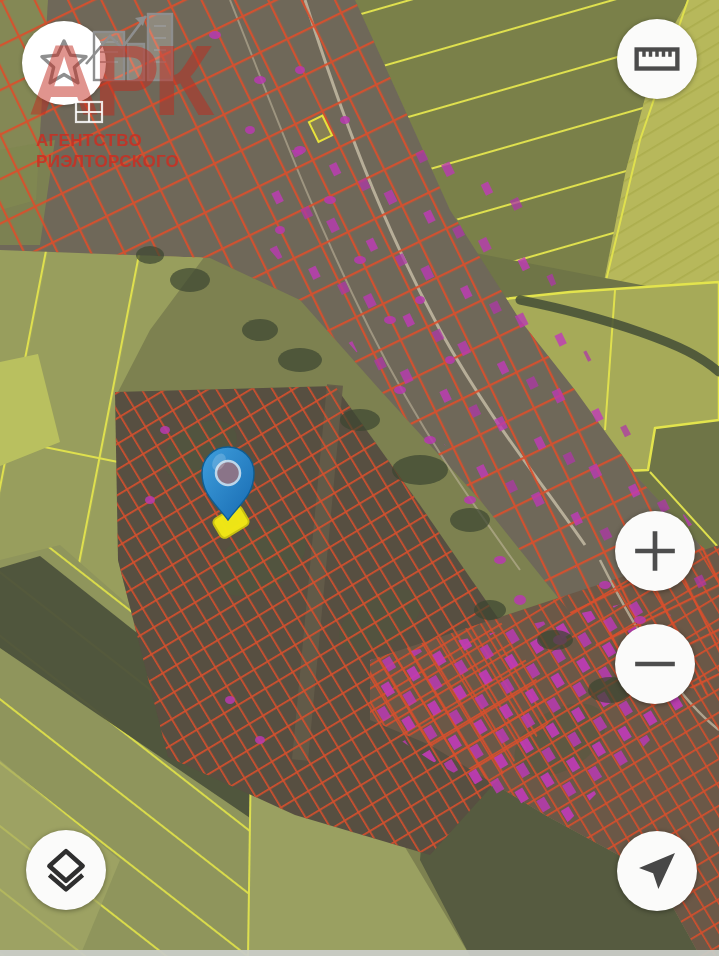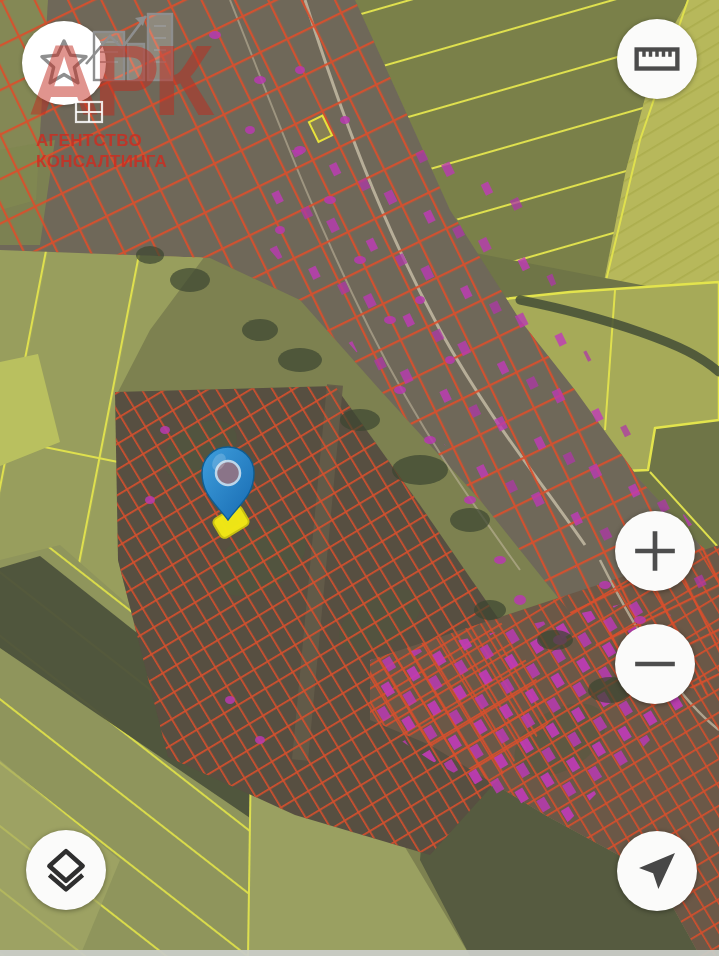--- a/index.html
+++ b/index.html
@@ -237,21 +237,21 @@
     </svg>
     <div class="wm-letters">АРК</div>
     <svg class="wm-win" width="30" height="24" viewBox="0 0 30 24">
       <g fill="none" stroke="rgba(255,255,255,.85)" stroke-width="2.2">
         <rect x="2" y="2" width="26" height="20"></rect>
         <path d="M15 2 V22 M2 12 H28"></path>
       </g>
     </svg>
     <div class="wm-text">
       <div>АГЕНТСТВО</div>
-      <div>КОНСАЛТИНГА</div>
+      <div>РИЭЛТОРСКОГО</div>
     </div>
   </div>
 
   <button class="fab" style="left:617px;top:19px;">
     <svg width="52" height="52" viewBox="0 0 24 24">
       <rect x="2.6" y="7.6" width="18.8" height="8.8" fill="none" stroke="#4b4b4b" stroke-width="2"></rect>
       <path d="M6 7.6 v3.4 M9 7.6 v3.4 M12 7.6 v3.4 M15 7.6 v3.4 M18 7.6 v3.4" stroke="#4b4b4b" stroke-width="1.6" fill="none"></path>
     </svg>
   </button>
 

